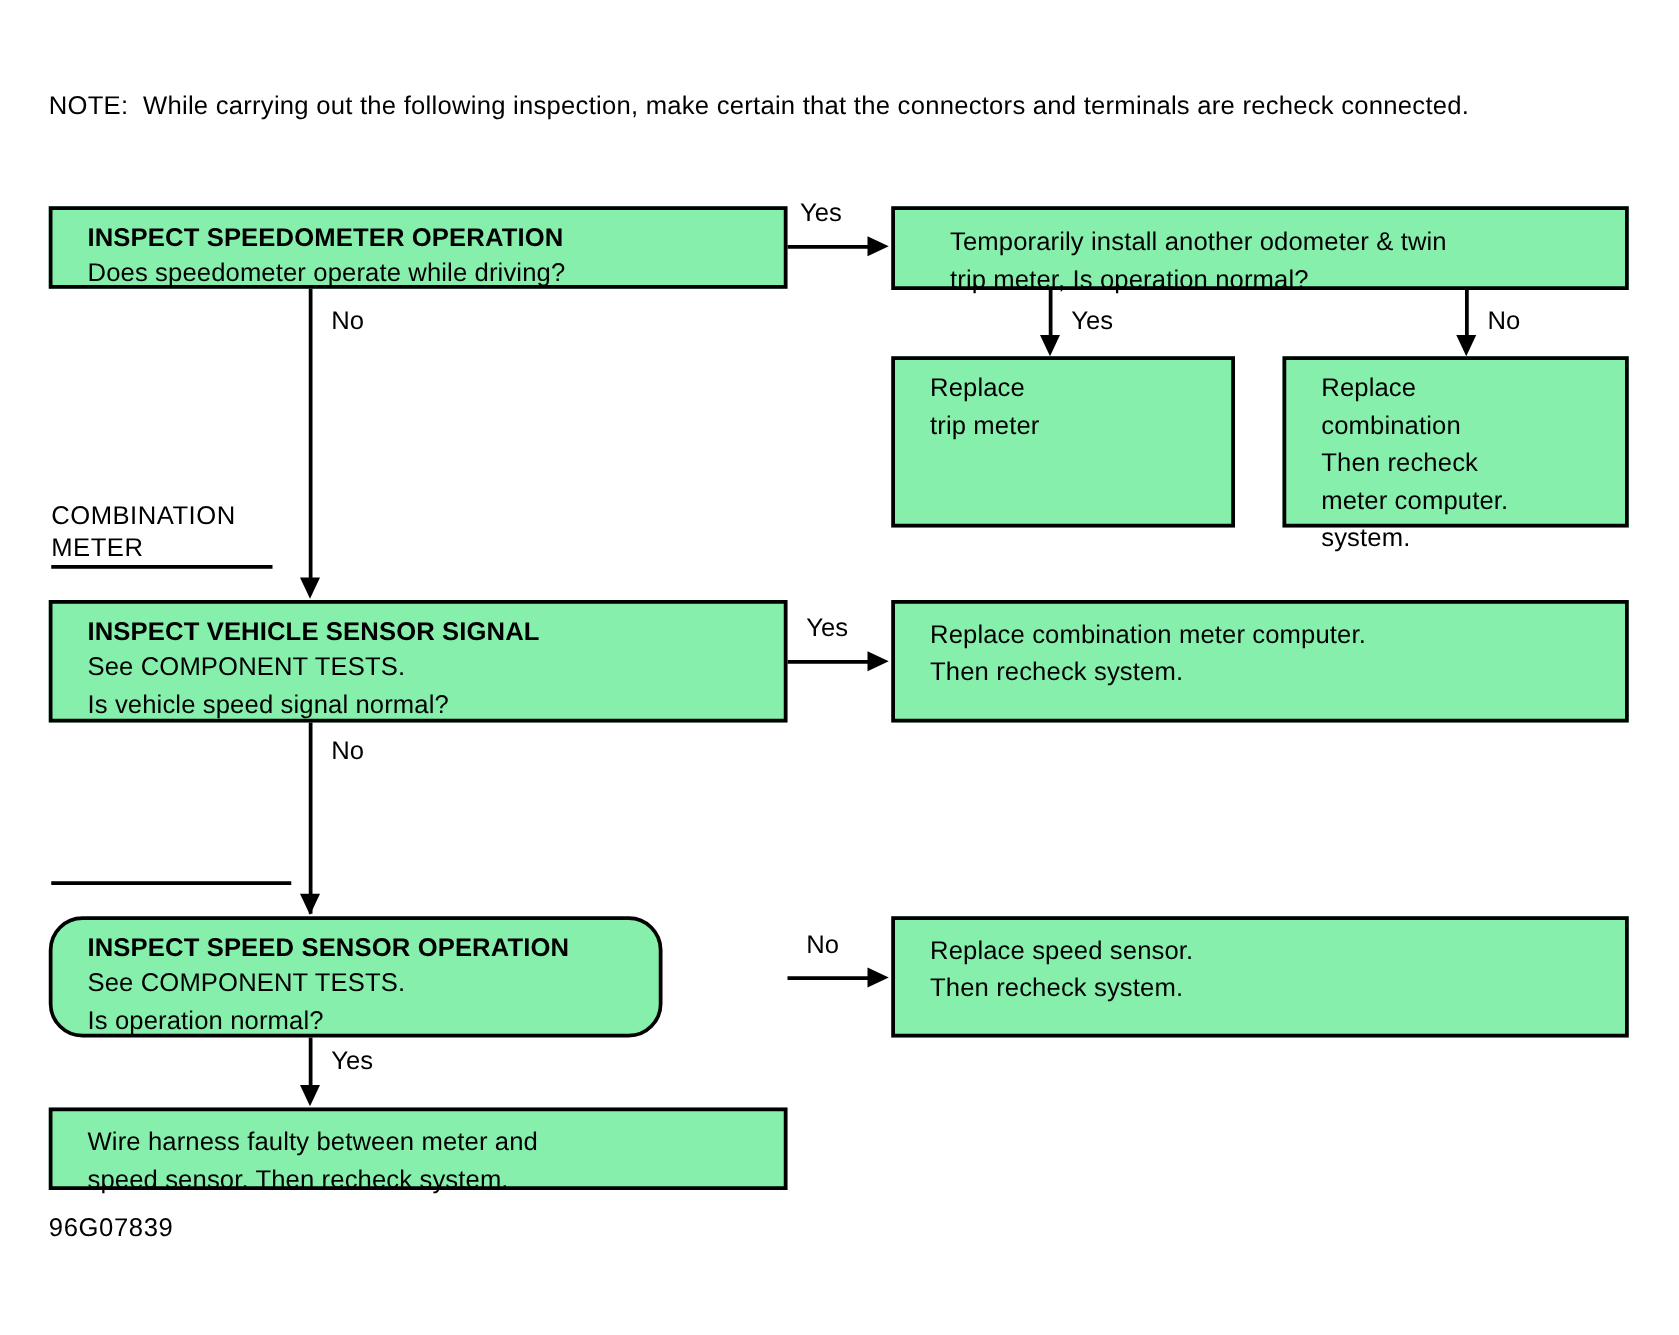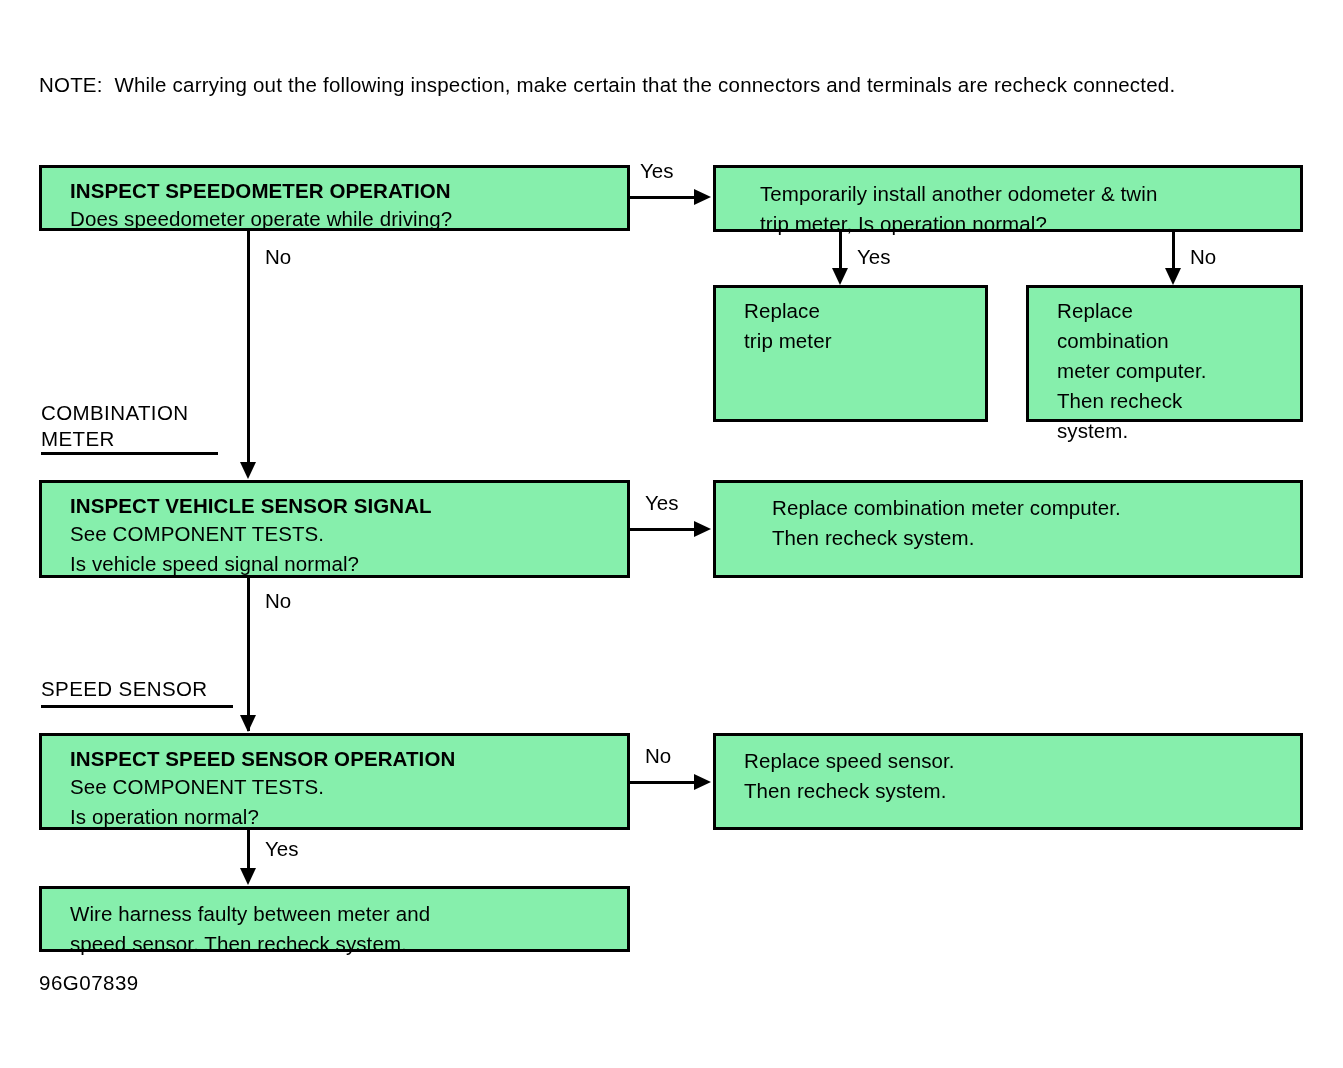--- a/index.html
+++ b/index.html
@@ -144,22 +144,22 @@
     <div class="inner" style="padding:8px 0 0 28px;">
       <div class="ln">Replace</div>
       <div class="ln">trip meter</div>
     </div>
   </div>
 
   <div class="box" style="left:1026px; top:285px; width:277px; height:137px;">
     <div class="inner" style="padding:8px 0 0 28px;">
       <div class="ln">Replace</div>
       <div class="ln">combination</div>
+      <div class="ln">Then recheck</div>
       <div class="ln">meter computer.</div>
-      <div class="ln">Then recheck</div>
       <div class="ln">system.</div>
     </div>
   </div>
 
   <div class="section-label" style="left:41px; top:400px; width:260px;">COMBINATION
 METER</div>
   <div class="section-rule" style="left:41px; top:452px; width:177px;"></div>
 
   <div class="box" style="left:39px; top:480px; width:591px; height:98px;">
     <div class="inner">
@@ -171,30 +171,29 @@
 
   <div class="hline" style="left:630px; top:528px; width:66px;"></div>
   <div class="arrow-right" style="left:694px; top:521px;"></div>
   <div class="edge-label" style="left:645px; top:492px;">Yes</div>
 
   <div class="vline" style="left:247px; top:578px; height:153px;"></div>
   <div class="arrow-down" style="left:240px; top:715px;"></div>
   <div class="edge-label" style="left:265px; top:590px;">No</div>
 
   <div class="box" style="left:713px; top:480px; width:590px; height:98px;">
-    <div class="inner" style="padding:10px 4px 0 28px;margin-left:28px;">
+    <div class="inner" style="padding:10px 4px 0 28px;">
       <div class="ln">Replace combination meter computer.</div>
       <div class="ln">Then recheck system.</div>
     </div>
   </div>
 
-  <div class="section-label" style="left:41px; top:676px; width:260px;">SPEED SENSOR</div>
   <div class="section-rule" style="left:41px; top:705px; width:192px;"></div>
 
-  <div class="box" style="left:39px; top:733px; width:591px; height:97px;">
+  <div class="box" style="left:39px; top:733px; width:491px; height:97px;border-radius:27px;">
     <div class="inner">
       <div class="ttl">INSPECT SPEED SENSOR OPERATION</div>
       <div class="ln">See COMPONENT TESTS.</div>
       <div class="ln">Is operation normal?</div>
     </div>
   </div>
 
   <div class="hline" style="left:630px; top:781px; width:66px;"></div>
   <div class="arrow-right" style="left:694px; top:774px;"></div>
   <div class="edge-label" style="left:645px; top:745px;">No</div>

